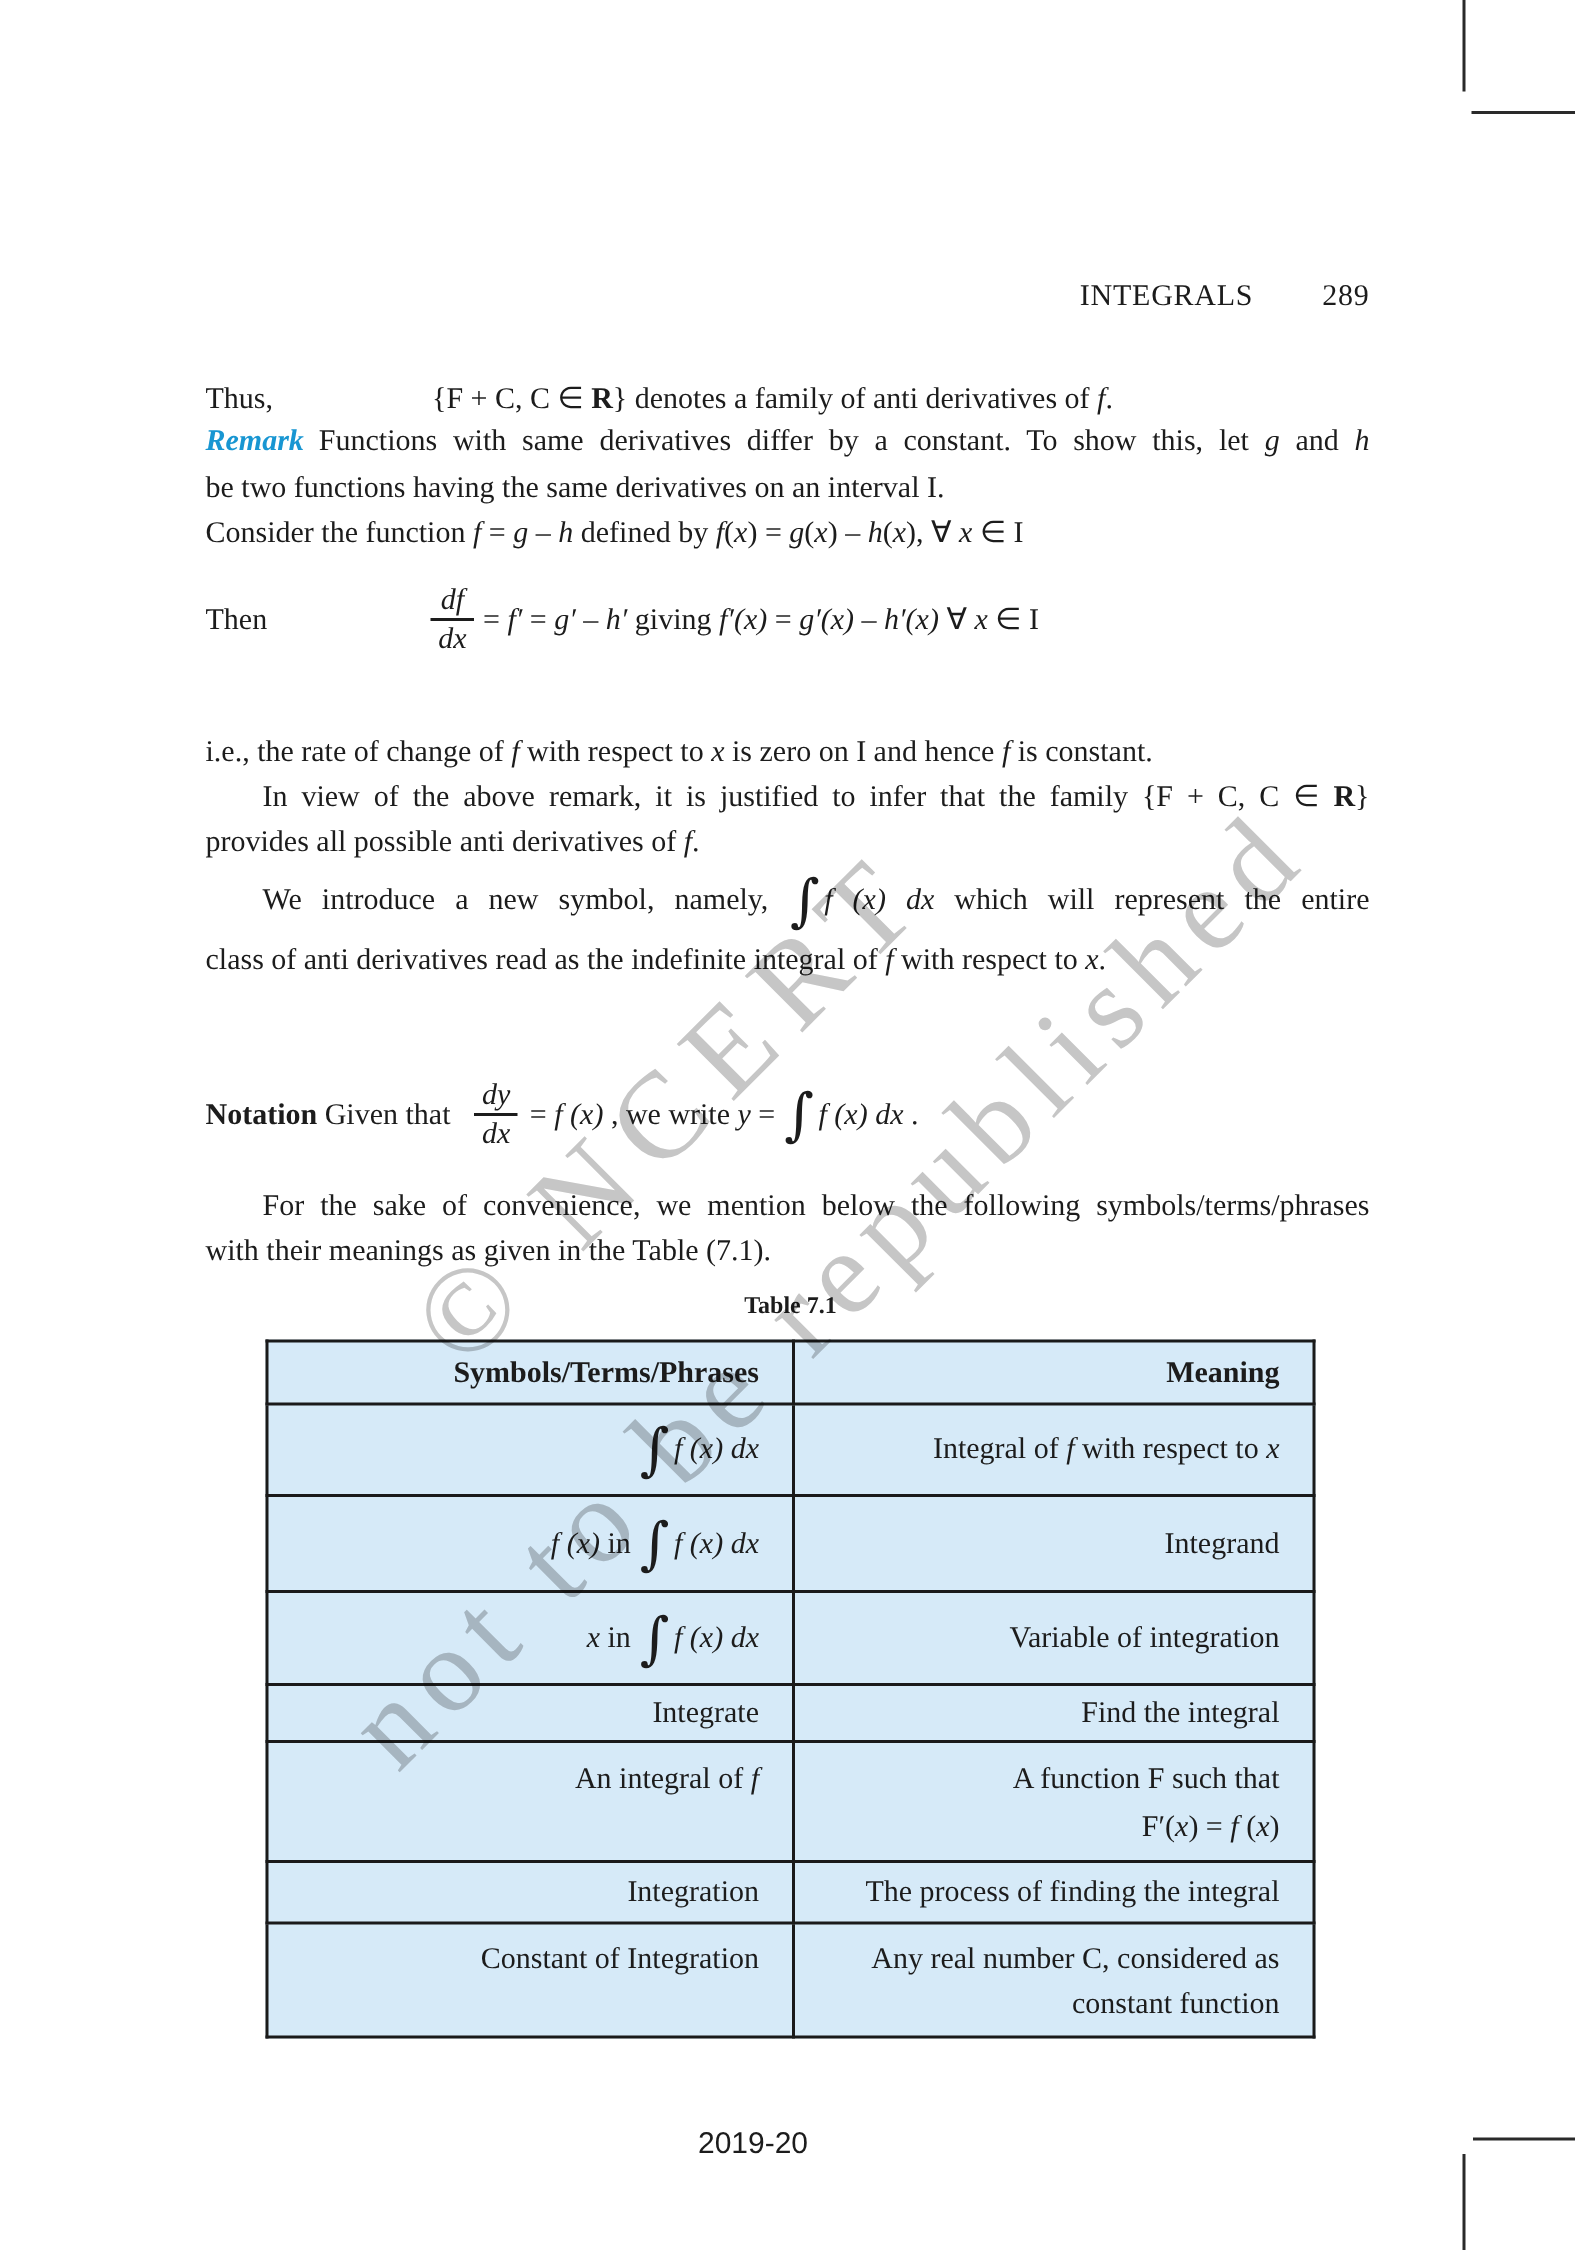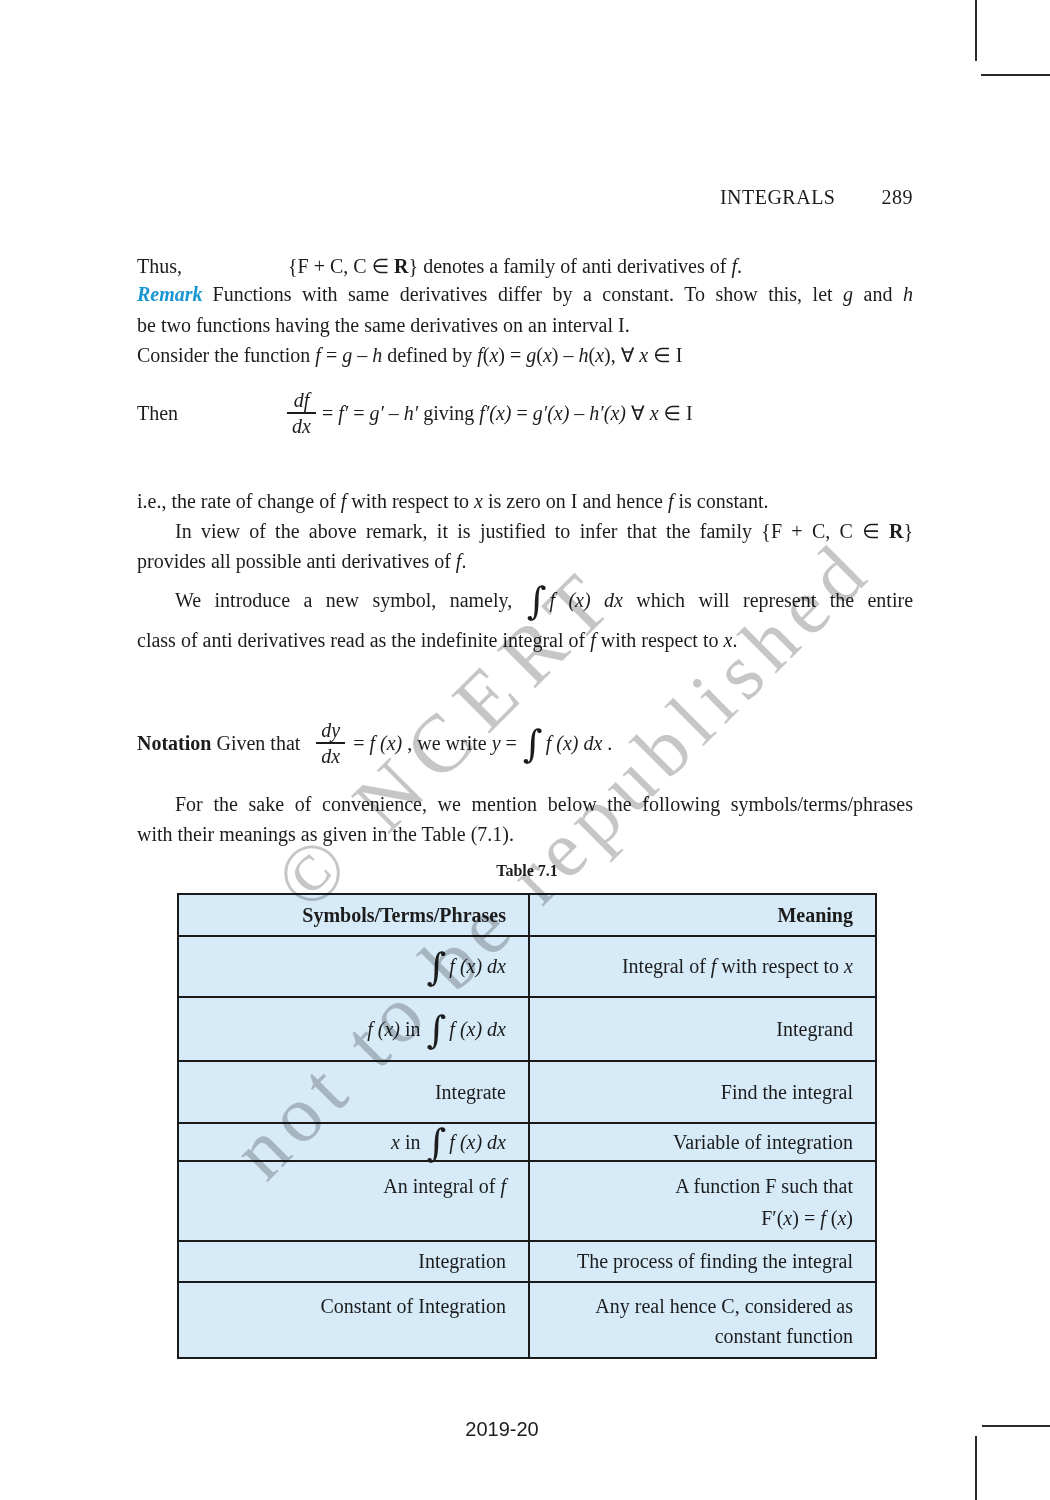--- a/index.html
+++ b/index.html
@@ -128,39 +128,39 @@
     <tbody>
         <tr>
           <td><span class="run-int">∫</span><span class="run-i">f (x) dx</span></td>
           <td><span class="run-n">Integral of </span><span class="run-i">f</span><span class="run-n"> with respect to </span><span class="run-i">x</span></td>
         </tr>
         <tr>
           <td><span class="run-i">f (x)</span><span class="run-n"> in </span><span class="run-int">∫</span><span class="run-i">f (x) dx</span></td>
           <td><span class="run-n">Integrand</span></td>
         </tr>
         <tr>
+          <td><span class="run-i">x</span><span class="run-n"> in  </span><span class="run-int">∫</span><span class="run-i">f (x) dx</span></td>
+          <td><span class="run-n">Variable of integration</span></td>
+        </tr>
+        <tr>
           <td><span class="run-n">Integrate</span></td>
           <td><span class="run-n">Find the integral</span></td>
-        </tr>
-        <tr>
-          <td><span class="run-i">x</span><span class="run-n"> in  </span><span class="run-int">∫</span><span class="run-i">f (x) dx</span></td>
-          <td><span class="run-n">Variable of integration</span></td>
         </tr>
         <tr>
           <td><span class="run-n">An integral of </span><span class="run-i">f</span></td>
           <td><span class="run-n">A function F such that
 </span><span class="run-n">F′(</span><span class="run-i">x</span><span class="run-n">) = </span><span class="run-i">f</span><span class="run-n"> (</span><span class="run-i">x</span><span class="run-n">)</span></td>
         </tr>
         <tr>
           <td><span class="run-n">Integration</span></td>
           <td><span class="run-n">The process of finding the integral</span></td>
         </tr>
         <tr>
           <td><span class="run-n">Constant of Integration</span></td>
-          <td><span class="run-n">Any real hence C, considered as constant function</span></td>
+          <td><span class="run-n">Any real number C, considered as constant function</span></td>
         </tr>
       </tbody>
   </table>
 
   <div class="ftr">2019-20</div>
 
   <div class="wm wm1">© NCERT</div>
   <div class="wm wm2">not to be republished</div>
 
 </div>

